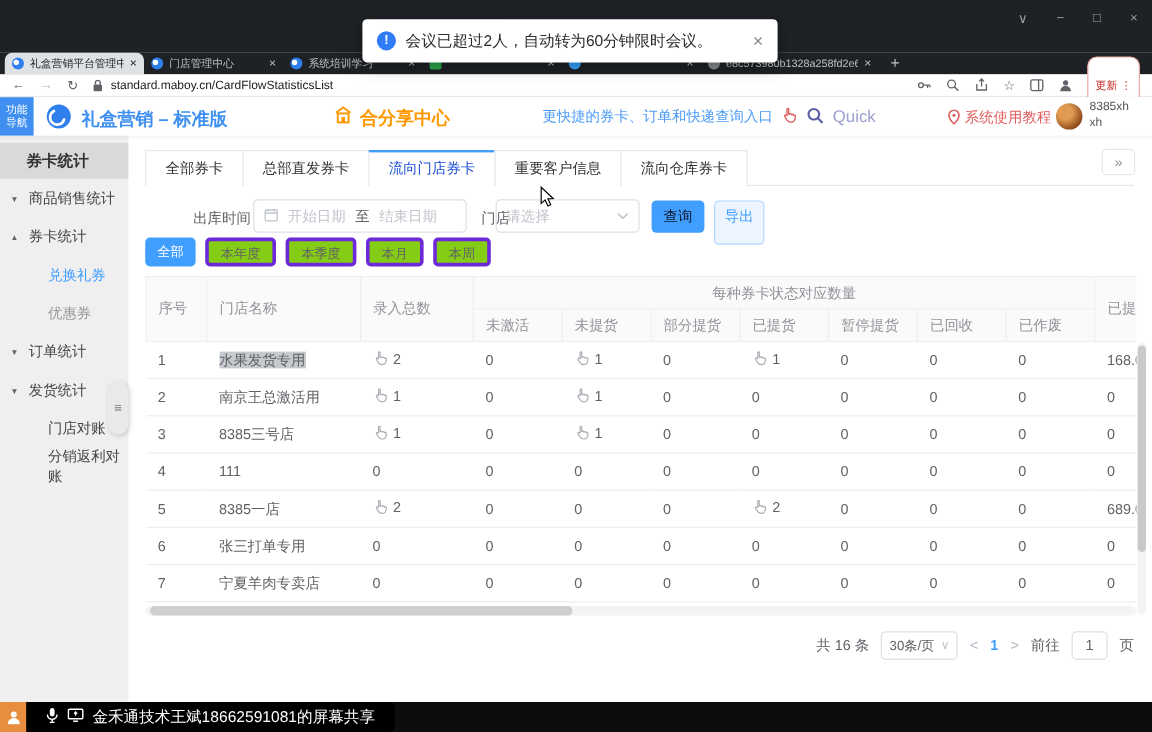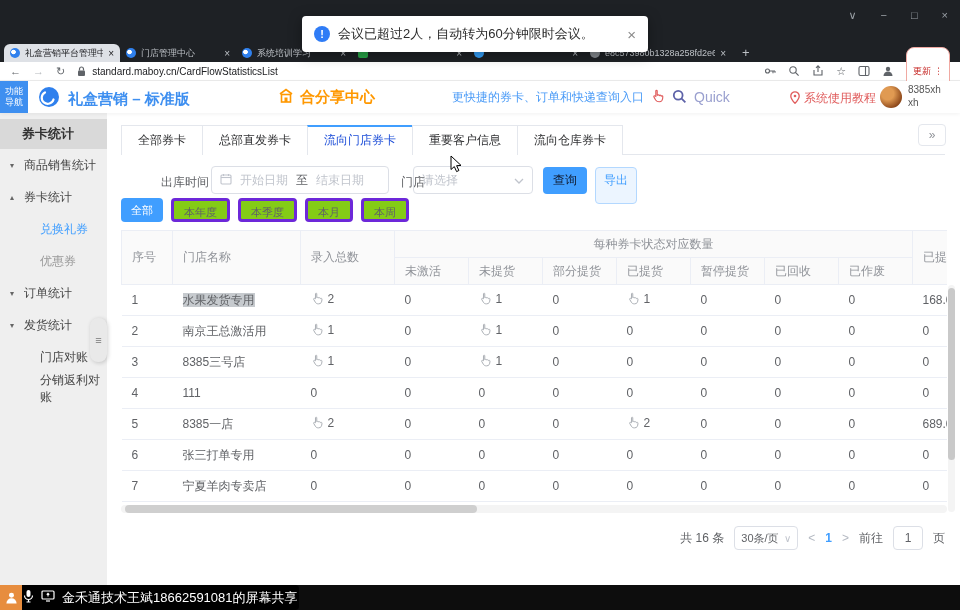--- a/index.html
+++ b/index.html
@@ -117,21 +117,21 @@
          justify-content:space-between;padding:0 6px;box-sizing:border-box;font-size:11px;color:#606266;}
   .parrow{color:#b4b9c2;font-size:12px;}
   .pcur{color:#409eff;font-weight:bold;}
   .pgoto-input{width:28px;height:22px;border:1px solid #dcdfe6;border-radius:4px;text-align:center;
                line-height:22px;font-size:12px;color:#606266;}
   
   .sharebar{position:absolute;left:0;top:585px;width:960px;height:25px;background:#0d0d0d;
             display:flex;align-items:center;}
   .share-avatar{width:22px;height:25px;background:#e78d3e;display:flex;align-items:center;
                 justify-content:center;flex:none;}
-  .share-pill{display:flex;align-items:center;gap:7px;color:#fff;font-size:13px;padding:0 1px;
+  .share-pill{display:flex;align-items:center;gap:7px;color:#fff;font-size:13px;padding:0 16px;
               height:25px;background:#000;border-radius:0 4px 4px 0;}
   
   .cursor{position:absolute;left:450px;top:155px;z-index:60;}
   .chev{color:#c0c4cc;font-size:10px;}
 </style>
 </head>
 <body>
 
 <div class="screen">
 

